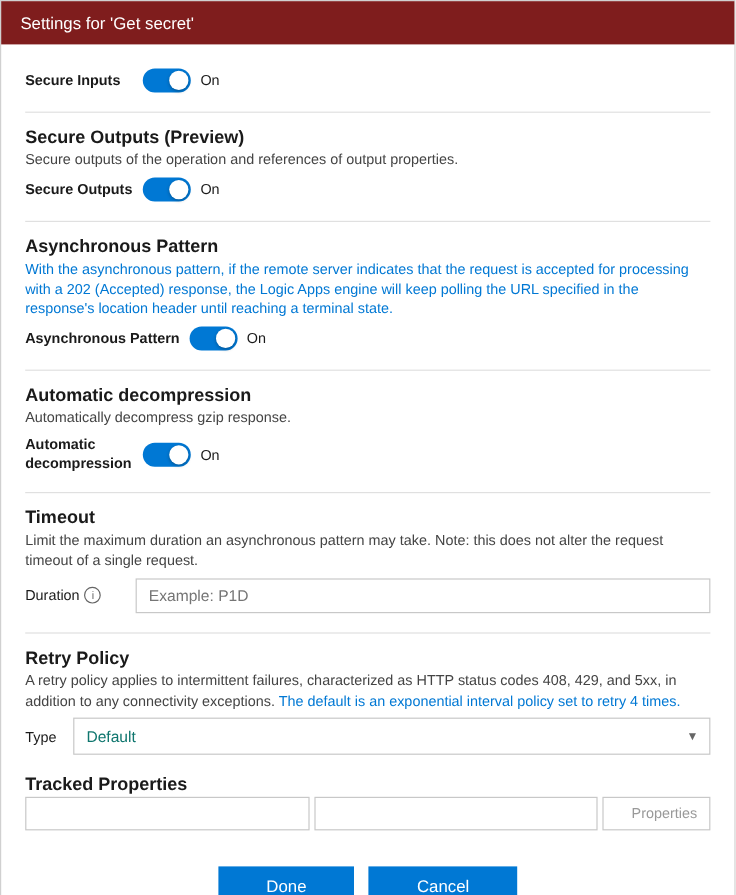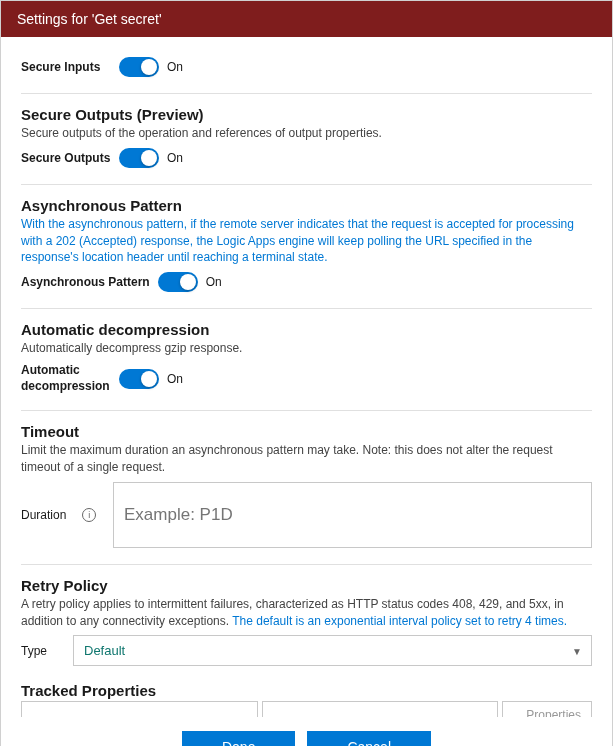--- a/index.html
+++ b/index.html
@@ -107,48 +107,47 @@
       align-items: center;
       gap: 12px;
       margin-top: 6px;
     }
     .field-label {
       font-size: 12px;
       font-weight: 400;
       color: #1a1a1a;
       display: flex;
       align-items: center;
-      gap: 16px;
+      gap: 4px;
       min-width: 80px;
     }
     .info-icon {
       width: 14px;
       height: 14px;
       border-radius: 50%;
       border: 1px solid #666;
       display: inline-flex;
       align-items: center;
       justify-content: center;
       font-size: 9px;
       color: #666;
       cursor: default;
     }
     .text-input {
       flex: 1;
       border: 1px solid #c8c8c8;
-      padding: 22px 10px;
-      font-size: 17px;
+      padding: 6px 10px;
+      font-size: 13px;
       color: #999;
       outline: none;
       background: #fff;
     }
     .select-row {
       display: flex;
       align-items: center;
-      gap: 12px;
       margin-top: 6px;
       justify-content: center;
     }
     .select-label {
       font-size: 12px;
       color: #1a1a1a;
       min-width: 40px;
     }
     .select-wrapper {
       flex: 1;

